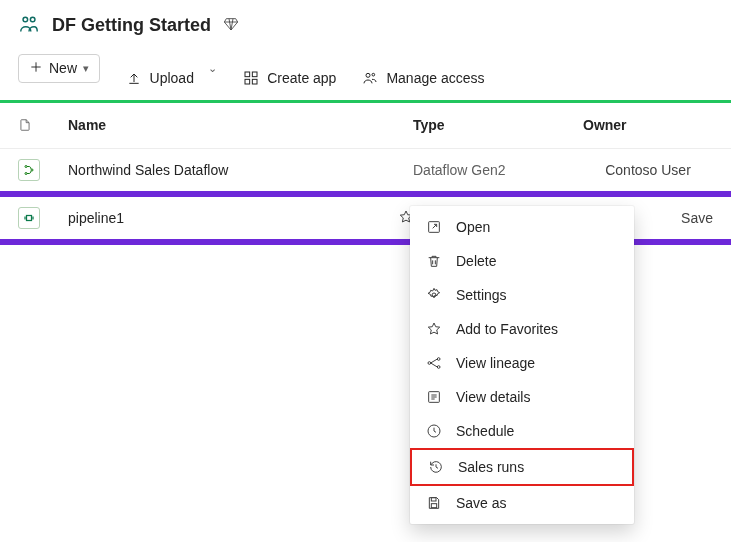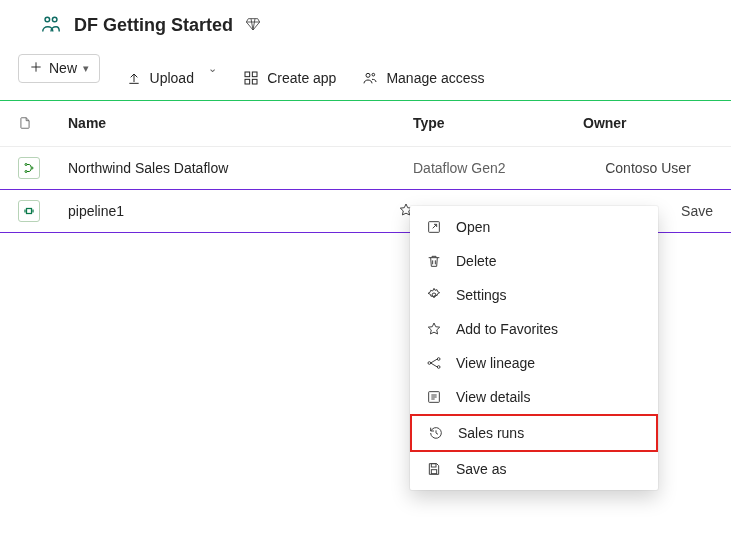--- a/index.html
+++ b/index.html
@@ -10,34 +10,33 @@
     background: #fff;
     width: 731px;
     height: 542px;
     overflow: hidden;
   }
   .header {
     display: flex;
     align-items: center;
     gap: 12px;
     padding: 14px 18px 10px 18px;
-    margin-left: 22px;
   }
   .ws-icon {
     width: 22px; height: 22px;
     color: #0f6c63;
   }
   .ws-title { font-size: 18px; font-weight: 600; color:#242424; }
   .diamond-icon { color:#424242; }
   .toolbar {
     display: flex;
     align-items: center;
     gap: 26px;
     padding: 4px 18px 14px 18px;
-    border-bottom: 1px solid #22c55e;
+    border-bottom: 3px solid #22c55e;
   }
   .new-btn {
     display: flex; align-items: center; gap: 6px;
     border: 1px solid #d1d1d1; border-radius: 4px;
     padding: 5px 10px; background: #fff;
     font-size: 14px;
   }
   .tool-item {
     display: flex; align-items: center; gap: 8px;
     color:#242424;
@@ -51,38 +50,38 @@
     grid-template-columns: 50px 1fr 170px 130px;
     padding: 14px 18px 12px 18px;
     border-bottom: 1px solid #ededed;
     color:#242424; font-weight:600;
   }
   .row {
     display: grid;
     grid-template-columns: 50px 1fr 170px 130px;
     align-items: center;
     padding: 10px 18px;
-    border-bottom: 1px solid #6d28d9;
+    border-bottom: 6px solid #6d28d9;
     position: relative;
   }
   .item-icon-box {
     width: 22px; height: 22px;
     border: 1px solid #b7d3b7;
     border-radius: 3px;
     display: flex; align-items: center; justify-content: center;
     color:#107c10;
     background:#fff;
   }
   .type-cell { color:#616161; }
   .owner-cell { color:#424242;text-align:center; }
   .favorite-star { position:absolute; left:398px; color:#424242; }
   .ctx-menu {
     position: absolute;
     left: 410px; top: 206px;
-    width: 248px;
+    width: 224px;
     background: #fff;
     box-shadow: 0 8px 20px rgba(0,0,0,0.18), 0 0 0 1px rgba(0,0,0,0.04);
     border-radius: 2px;
     padding: 4px 0;
   }
   .menu-item {
     display: flex; align-items: center; gap: 14px;
     padding: 9px 16px;
     color:#242424;
   }
@@ -230,20 +229,27 @@
       </svg>
     <span>View lineage</span>
   </div>
   <div class="menu-item">
     <svg viewBox="0 0 24 24" fill="none" stroke="currentColor" stroke-width="1.5">
         <rect x="4" y="4" width="16" height="16" rx="1"></rect>
         <path d="M8 9h8M8 12h8M8 15h5"></path>
       </svg>
     <span>View details</span>
   </div>
+  <div class="menu-item">
+    <svg viewBox="0 0 24 24" fill="none" stroke="currentColor" stroke-width="1.5">
+        <circle cx="12" cy="12" r="9"></circle>
+        <path d="M12 7v5l3 2"></path>
+      </svg>
+    <span>Schedule</span>
+  </div>
   <div class="menu-item highlight">
     <svg viewBox="0 0 24 24" fill="none" stroke="currentColor" stroke-width="1.5">
         <path d="M4 12a8 8 0 1 0 2.3-5.7L4 9"></path>
         <path d="M4 4v5h5"></path>
         <path d="M12 8v4l3 2"></path>
       </svg>
     <span>Sales runs</span>
   </div>
   <div class="menu-item">
     <svg viewBox="0 0 24 24" fill="none" stroke="currentColor" stroke-width="1.5">

